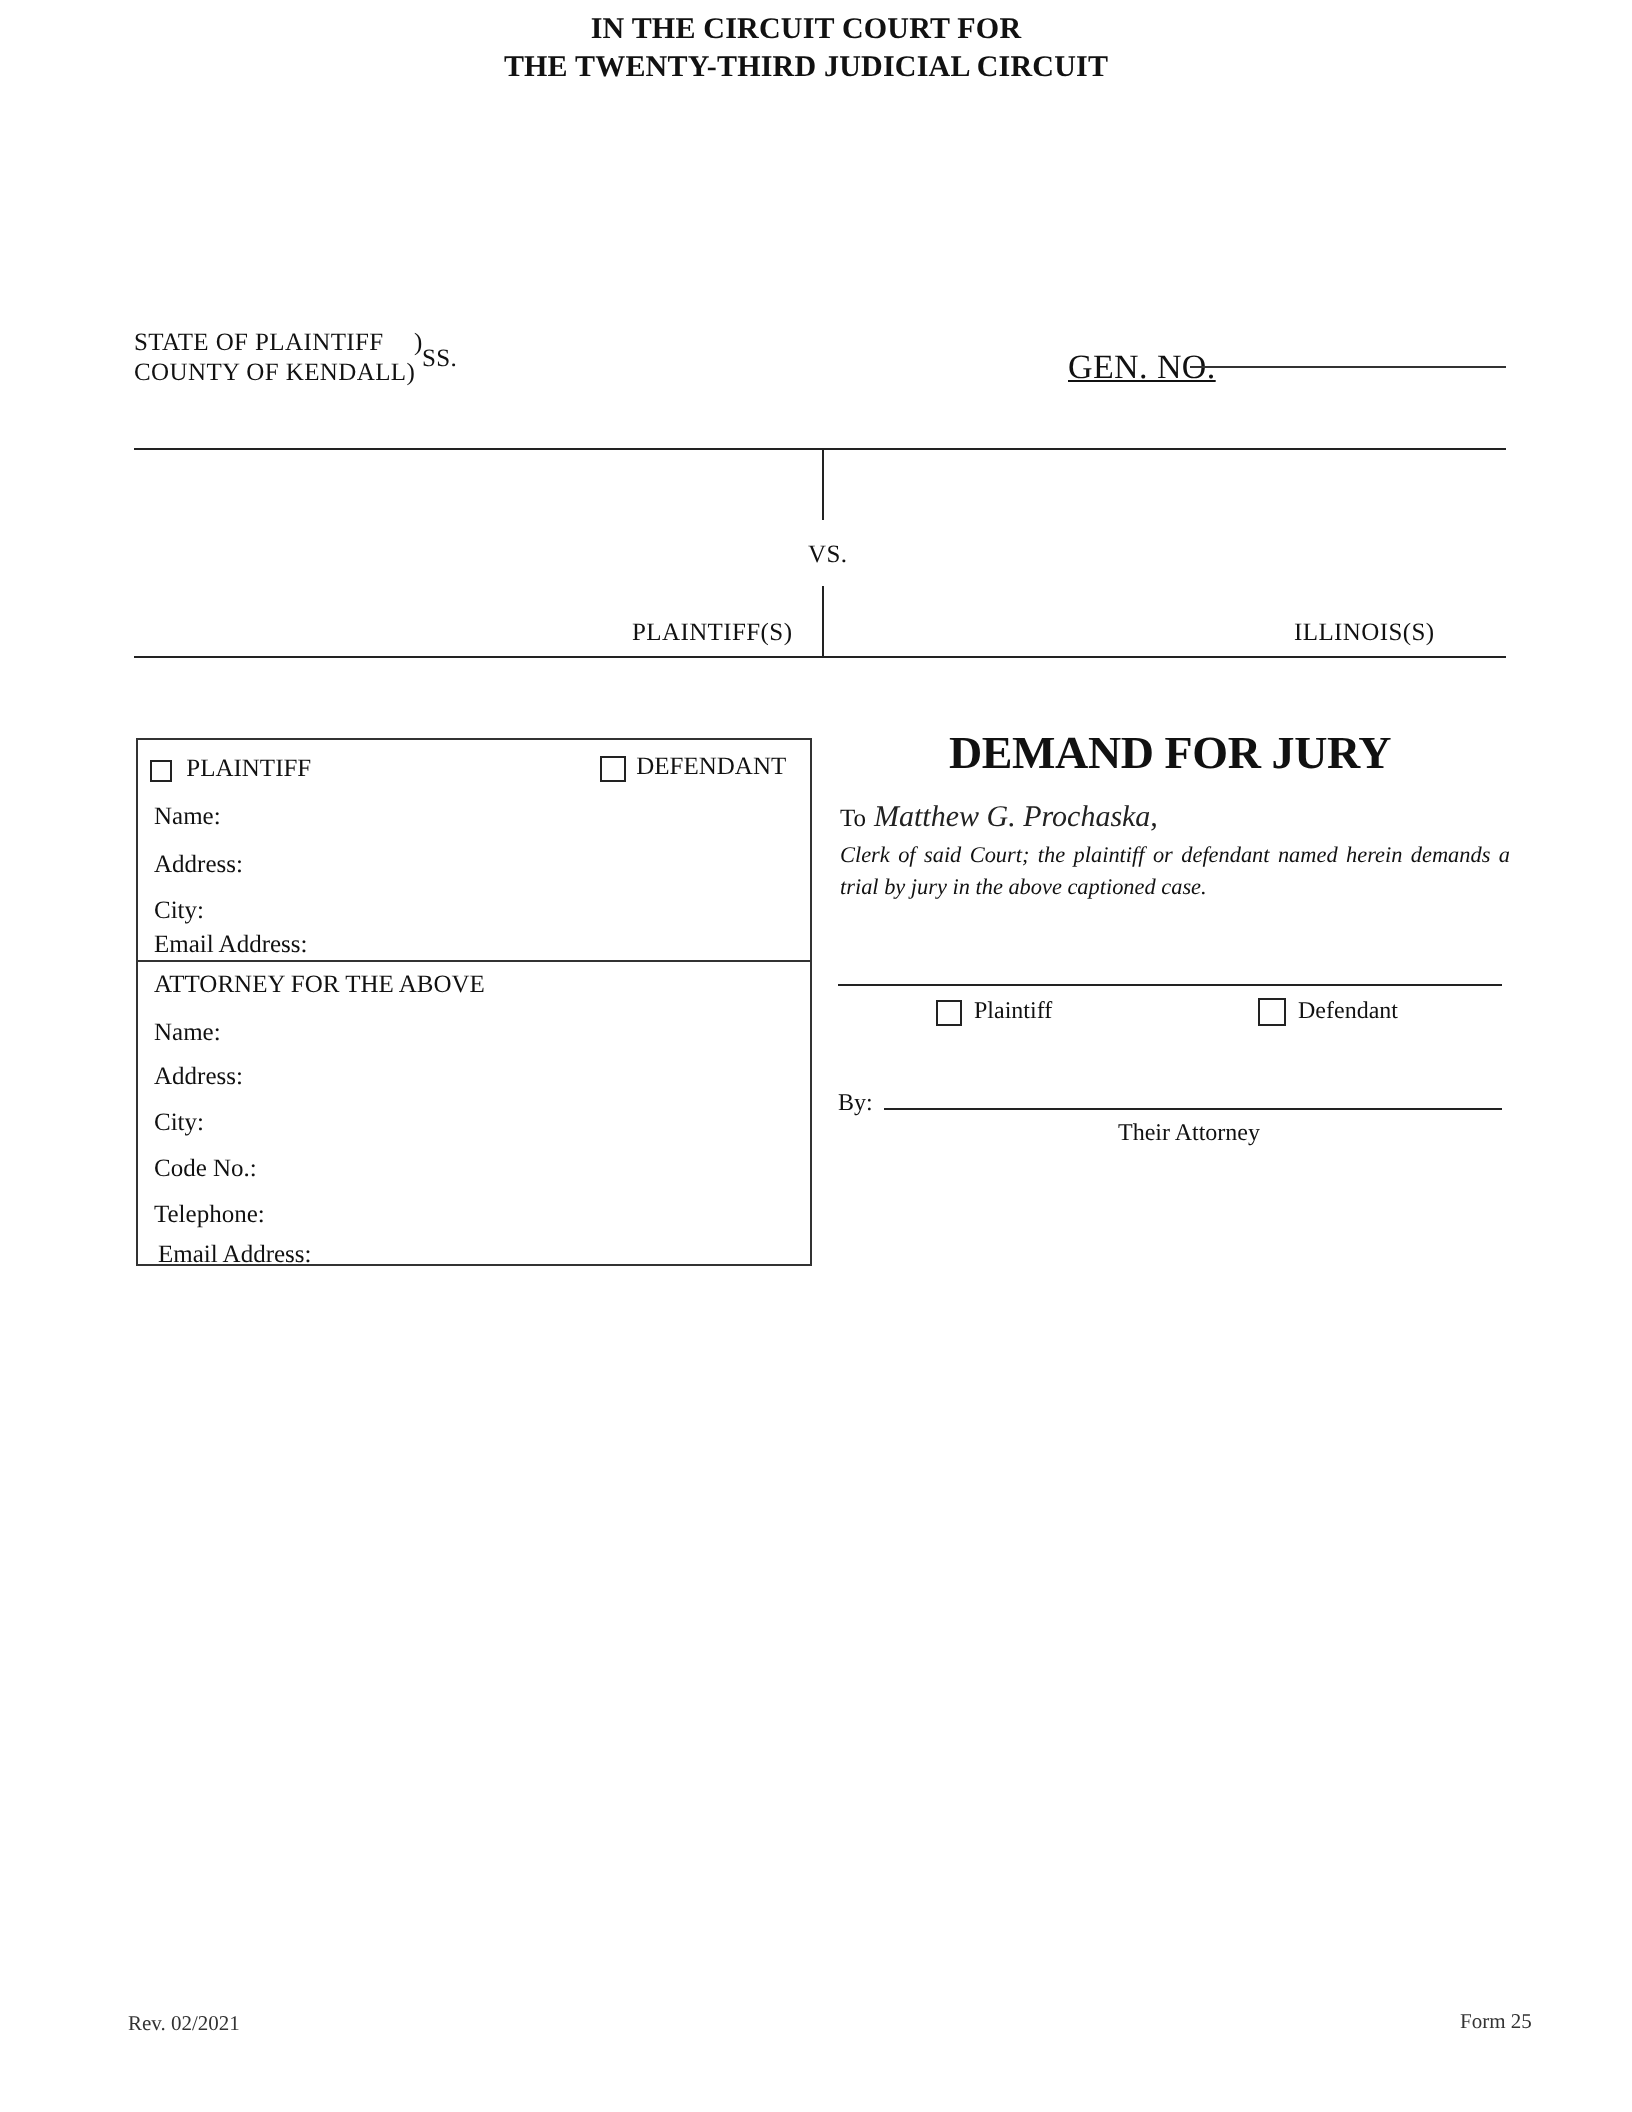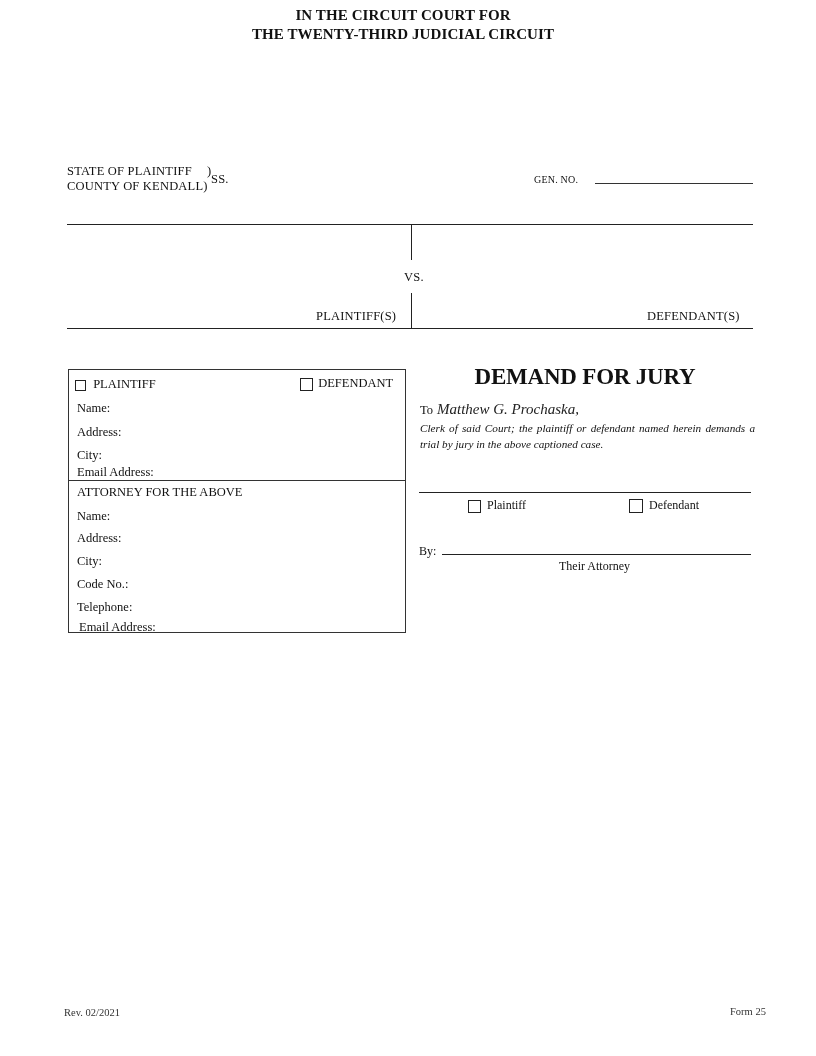--- a/index.html
+++ b/index.html
@@ -38,23 +38,24 @@
       left: 144px; top: 8px;
       font-size: 12.5px;
     }
     .venue .paren1 {
       position: absolute;
       left: 140px; top: 0px;
     }
 
     .genno {
       left: 534px; top: 174px;
-      font-size: 10px;
+      font-size: 17px;
       letter-spacing: 0.2px;
       white-space: nowrap;
+      text-decoration: underline;
     }
     .genno-line {
       left: 595px; top: 183px;
       width: 158px; height: 0;
       border-top: 1px solid #333;
     }
 
     .hline {
       height: 0;
       border-top: 1px solid #222;
@@ -139,21 +140,21 @@
 </div>
 
 <div class="abs genno">GEN. NO.</div>
 <div class="abs genno-line"></div>
 
 <div class="abs hline" style="left:67px; top:224px; width:686px;"></div>
 <div class="abs vline" style="left:411px; top:224px; height:36px;"></div>
 <div class="abs caption-label" style="left:404px; top:270px;">VS.</div>
 <div class="abs vline" style="left:411px; top:293px; height:35px;"></div>
 <div class="abs caption-label" style="left:316px; top:309px;">PLAINTIFF(S)</div>
-<div class="abs caption-label" style="left:647px; top:309px;">DEFENDANT(S)</div>
+<div class="abs caption-label" style="left:647px; top:309px;">ILLINOIS(S)</div>
 <div class="abs hline" style="left:67px; top:328px; width:686px;"></div>
 
 <div class="abs box" style="left:68px; top:369px; width:338px; height:112px;"></div>
 <div class="abs field-label" style="left:75px; top:377px;">
   <span class="checkbox"></span>
   <span style="margin-left:4px;">PLAINTIFF</span>
 </div>
 <div class="abs field-label" style="left:300px; top:376px;">
   <span class="checkbox" style="width:13px;height:13px;"></span>
   <span style="margin-left:2px;">DEFENDANT</span>

